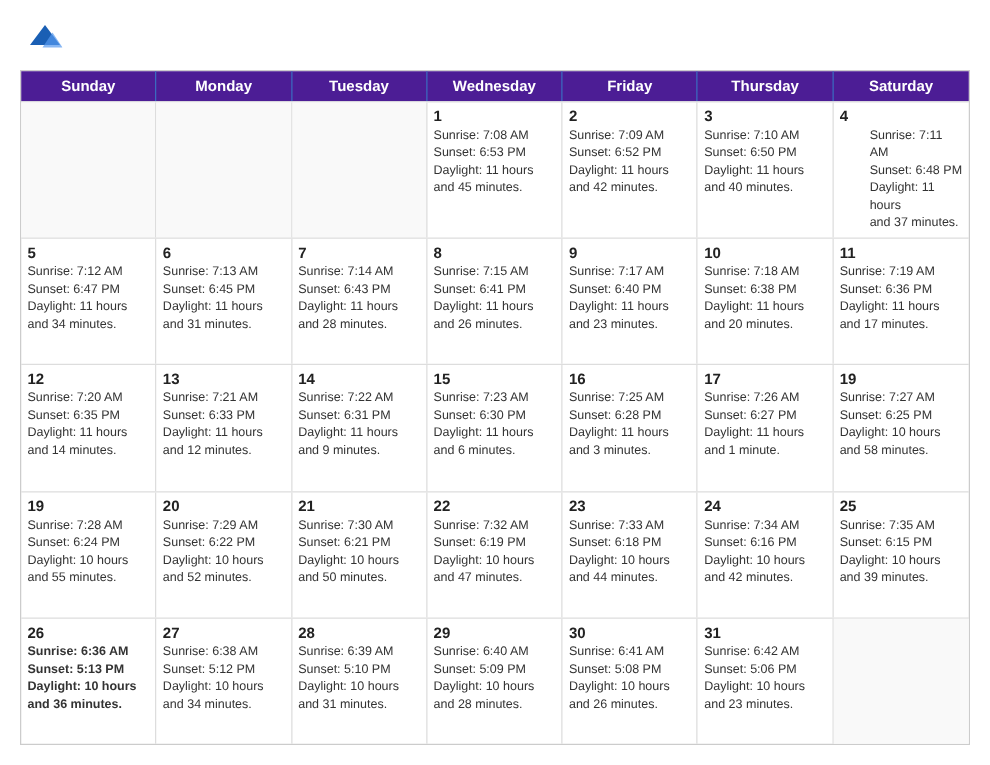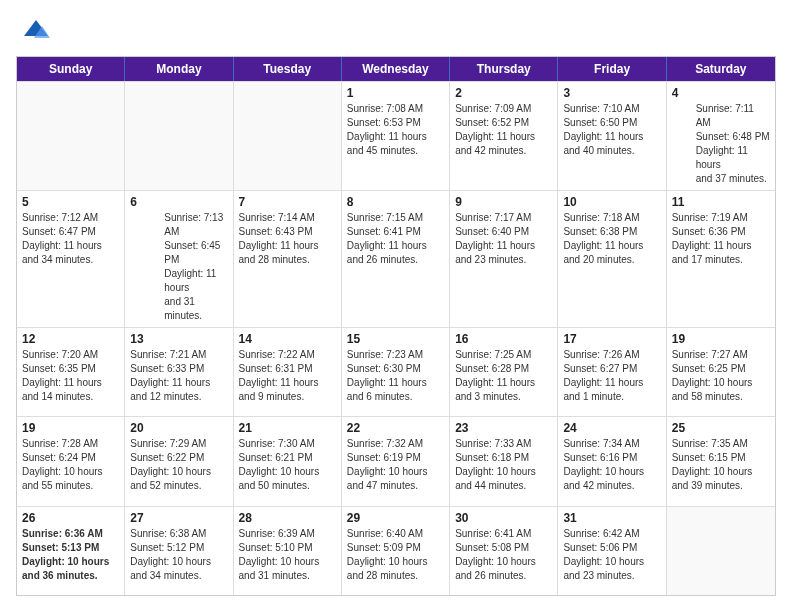--- a/index.html
+++ b/index.html
@@ -127,22 +127,22 @@
       <div class="location-subtitle"></div>
     </div>
   </div>
 
   <div class="calendar">
     <div class="cal-header-row">
     <div class="cal-header-cell">Sunday</div>
         <div class="cal-header-cell">Monday</div>
         <div class="cal-header-cell">Tuesday</div>
         <div class="cal-header-cell">Wednesday</div>
+        <div class="cal-header-cell">Friday</div>
         <div class="cal-header-cell">Thursday</div>
-        <div class="cal-header-cell">Friday</div>
         <div class="cal-header-cell">Saturday</div>
       </div>
     <div class="cal-body">
     <div class="cal-week">
           <div class="cal-cell empty"></div>
           <div class="cal-cell empty"></div>
           <div class="cal-cell empty"></div>
           <div class="cal-cell">
             <div class="day-num">1</div>
             <div class="info" style="white-space: pre-line;">Sunrise: 7:08 AM
@@ -175,21 +175,21 @@
         <div class="cal-week">
           <div class="cal-cell">
             <div class="day-num">5</div>
             <div class="info" style="white-space: pre-line;">Sunrise: 7:12 AM
 Sunset: 6:47 PM
 Daylight: 11 hours
 and 34 minutes.</div>
           </div>
           <div class="cal-cell">
             <div class="day-num">6</div>
-            <div class="info" style="white-space: pre-line; margin-left: 34px;">Sunrise: 7:13 AM
+            <div class="info" style="white-space: pre-line;">Sunrise: 7:13 AM
 Sunset: 6:45 PM
 Daylight: 11 hours
 and 31 minutes.</div>
           </div>
           <div class="cal-cell">
             <div class="day-num">7</div>
             <div class="info" style="white-space: pre-line;">Sunrise: 7:14 AM
 Sunset: 6:43 PM
 Daylight: 11 hours
 and 28 minutes.</div>

